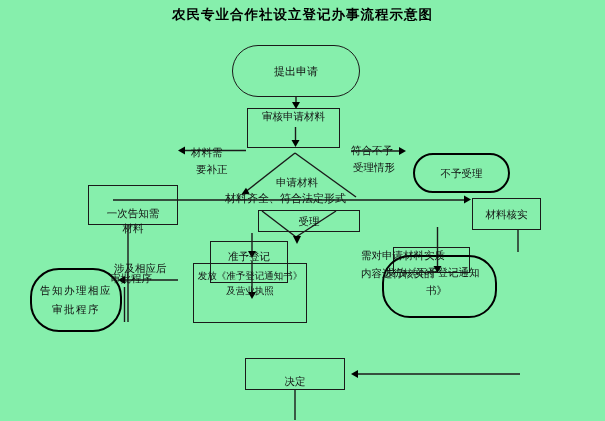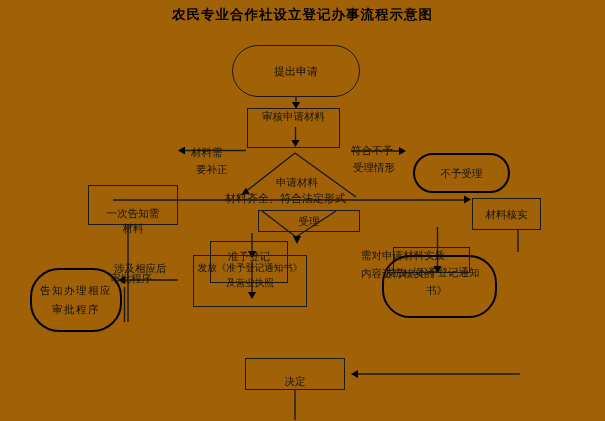--- a/index.html
+++ b/index.html
@@ -1,37 +1,37 @@
 <!DOCTYPE html>
 <html><head>
 <meta charset="utf-8">
 <style>
   html,body{margin:0;padding:0;background:#fff;}
   #canvas{
-    position:relative;width:605px;height:421px;background:#a16207;overflow:hidden;
+    position:relative;width:605px;height:421px;background:#86efac;overflow:hidden;
     font-family:"DejaVu Sans","Liberation Sans",sans-serif;color:#111;
   }
   #connectors{position:absolute;left:0;top:0;width:605px;height:421px;z-index:1;}
   .node{
     position:absolute;box-sizing:border-box;background:transparent;z-index:2;
     display:flex;flex-direction:column;align-items:center;justify-content:center;
     font-size:10.5px;line-height:15px;text-align:center;white-space:nowrap;
   }
   .lbl{position:absolute;z-index:2;font-size:10.5px;line-height:12px;white-space:nowrap;color:#111;}
   .title{
     position:absolute;left:0;top:6px;width:605px;text-align:center;z-index:2;
     font-size:13.5px;font-weight:bold;letter-spacing:1px;color:#000;
   }
   
   .n-start   {left:232px;top:45px; width:128px;height:52px;border:1.6px solid #1a1a1a;border-radius:26px;font-size:11px;}
   .n-review  {left:247px;top:108px;width:93px; height:40px;border:1.5px solid #1a1a1a;justify-content:flex-start;}
   .n-notify  {left:88px; top:185px;width:90px; height:40px;border:1.6px solid #1a1a1a;justify-content:flex-start;padding-top:20px;}
   .n-accept  {left:258px;top:210px;width:102px; height:22px;border:1.2px solid #1a1a1a;}
   .n-approve {left:210px;top:241px;width:78px; height:42px;border:1.2px solid #1a1a1a;justify-content:flex-start;padding-top:7px;}
-  .n-issue   {left:193px;top:255px;width:114px;height:52px;border:1.2px solid #1a1a1a;justify-content:flex-start;padding-top:4px;font-size:9.5px;}
+  .n-issue   {left:193px;top:263px;width:114px;height:60px;border:1.2px solid #1a1a1a;justify-content:flex-start;padding-top:4px;font-size:9.5px;}
   .n-notacc  {left:413px;top:153px;width:97px; height:40px;border:2.2px solid #000;border-radius:20px;}
   .n-verify  {left:472px;top:198px;width:69px; height:32px;border:1.2px solid #1a1a1a;}
   .n-vrect   {left:393px;top:247px;width:77px; height:26px;border:1.5px solid #1a1a1a;}
   .n-rejnot  {left:382px;top:255px;width:115px;height:63px;border:2.4px solid #000;border-radius:28px;}
   .n-inform  {left:30px; top:268px;width:92px; height:64px;border:2.4px solid #000;border-radius:29px;letter-spacing:1.5px;line-height:19px;}
   .n-decide  {left:245px;top:358px;width:100px;height:32px;border:1.6px solid #1a1a1a;justify-content:flex-end;}
   
   .f-needfix1{left:191px;top:146px;}
   .f-needfix2{left:196px;top:163px;}
   .f-notacc1 {left:351px;top:144px;}

